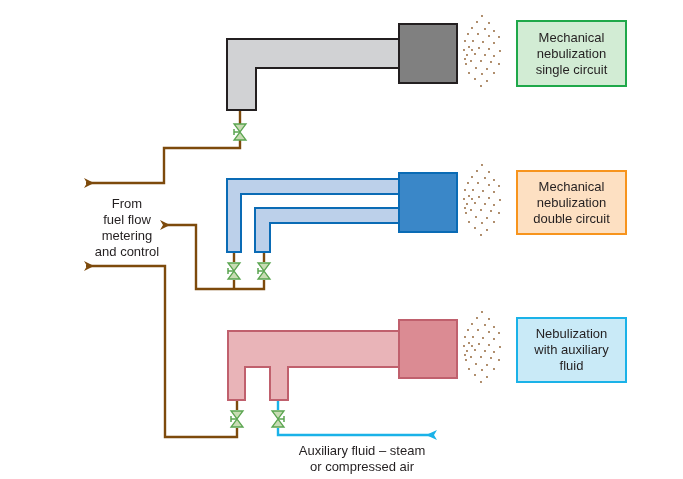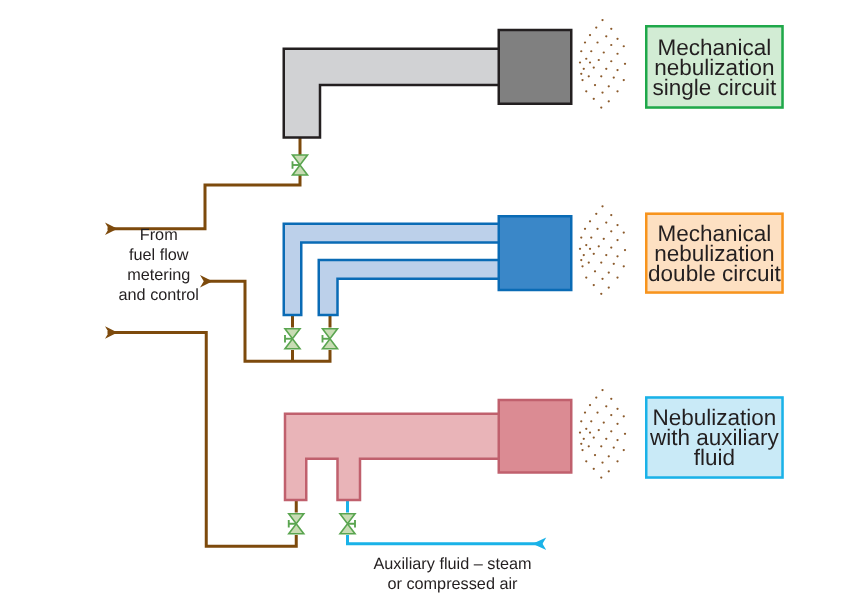--- a/index.html
+++ b/index.html
@@ -1,18 +1,18 @@
 <!DOCTYPE html>
 <html><head>
 <meta charset="utf-8">
 <style>
   html,body{margin:0;padding:0;background:#ffffff;}
   body{width:683px;height:479px;position:relative;overflow:hidden;font-family:"Liberation Sans",sans-serif;}
   svg{position:absolute;left:0;top:0;}
-  .lbl{position:absolute;box-sizing:border-box;display:flex;align-items:center;justify-content:center;text-align:center;font-size:18px;line-height:16px;color:#231f20;white-space:pre-line;}
+  .lbl{position:absolute;box-sizing:border-box;display:flex;align-items:center;justify-content:center;text-align:center;font-size:13px;line-height:16px;color:#231f20;white-space:pre-line;}
   .txt{position:absolute;text-align:center;font-size:13px;line-height:16px;color:#231f20;white-space:pre-line;}
 </style>
 </head>
 <body>
 
 <svg width="683" height="479" viewBox="0 0 683 479">
   <defs>
     <g id="valve">
       <path d="M-6,-8 L6,-8 L0,0 Z M-6,8 L6,8 L0,0 Z" fill="#c8dcb4" stroke="#5aa550" stroke-width="1.3"></path>
       <line x1="0" y1="0" x2="-6" y2="0" stroke="#5aa550" stroke-width="1.5"></line>
@@ -179,18 +179,18 @@
 <div class="lbl" style="left:516px;top:20px;width:111px;height:67px;border:2px solid #1fa84a;background:#d2ecd4;">Mechanical
 nebulization
 single circuit</div>
 <div class="lbl" style="left:516px;top:170px;width:111px;height:65px;border:2px solid #f7941d;background:#fde0c2;">Mechanical
 nebulization
 double circuit</div>
 <div class="lbl" style="left:516px;top:317px;width:111px;height:66px;border:2px solid #1ab2e8;background:#c9eaf7;">Nebulization
 with auxiliary
 fluid</div>
 
-<div class="txt" style="left:82px;top:180px;width:90px;">From
+<div class="txt" style="left:82px;top:196px;width:90px;">From
 fuel flow
 metering
 and control</div>
 <div class="txt" style="left:282px;top:443px;width:160px;text-align:center;">Auxiliary fluid – steam
 or compressed air</div>
 
 </body></html>

